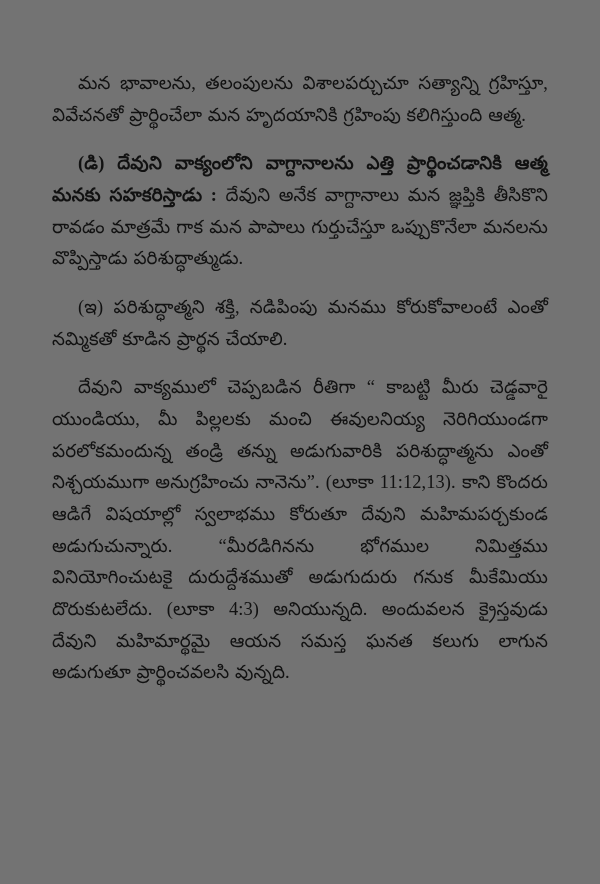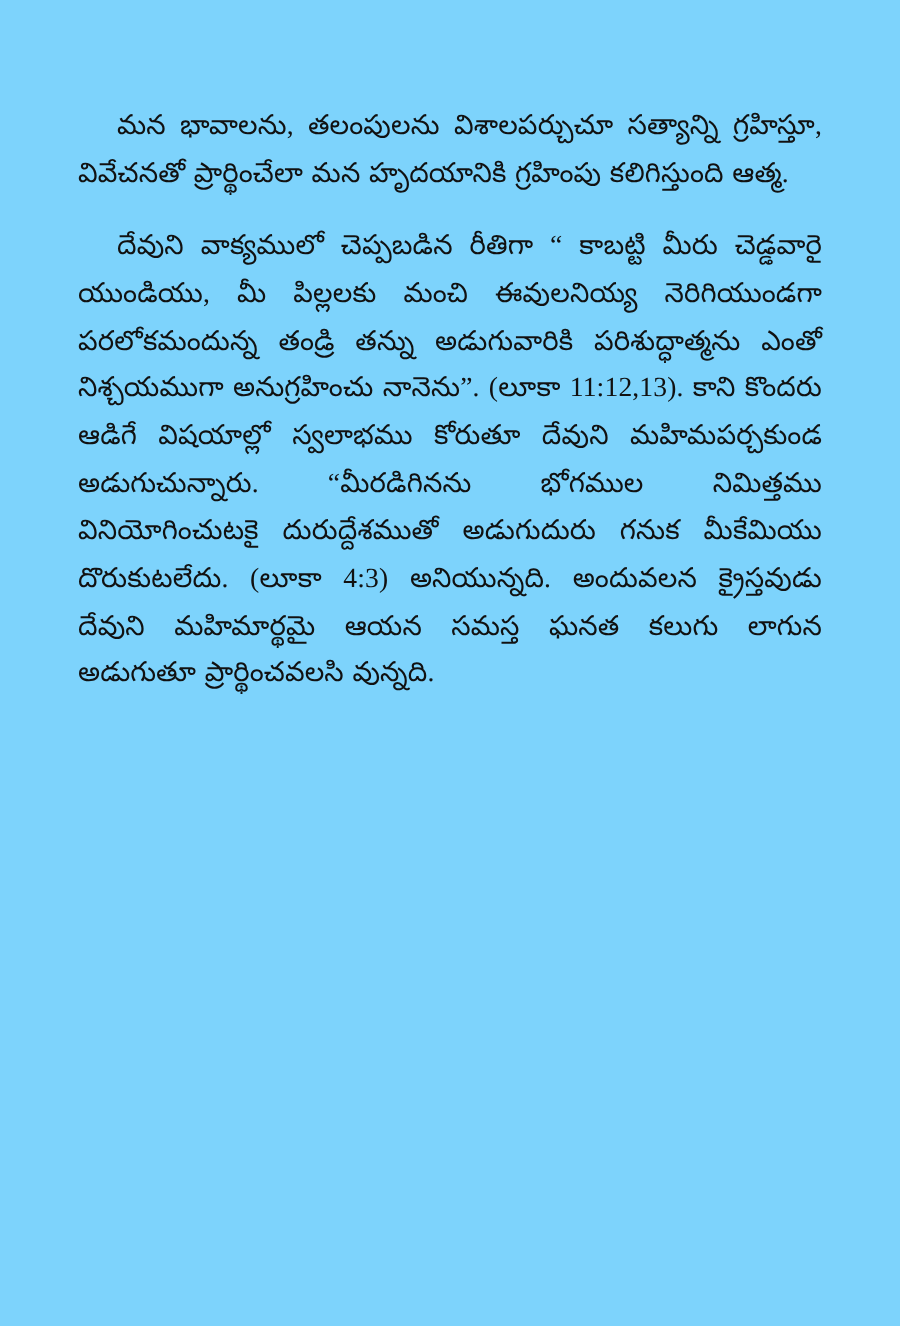--- a/index.html
+++ b/index.html
@@ -13,21 +13,21 @@
     font-family: "Liberation Serif", "DejaVu Serif", serif;
     color: #0a0a0a;
     overflow: hidden;
   }
   .page {
     position: relative;
     width: 600px;
     height: 884px;
     box-sizing: border-box;
     padding: 68px 52px 40px 52px;
-    background: #7dd3fc;
+    background: #737373;
     font-family: Liberation Serif, serif;
   }
   .body-text {
     font-size: 18.4px;
     line-height: 1.72;
     text-align: justify;
     text-justify: inter-word;
     word-spacing: 1px;
     letter-spacing: 0.1px;
     color: #111111;
@@ -49,18 +49,20 @@
 </style>
 </head>
 <body>
 
 <div class="page">
   <div class="body-text">
 
     <p class="para indent">మన భావాలను, తలంపులను విశాలపర్చుచూ సత్యాన్ని గ్రహిస్తూ, వివేచనతో ప్రార్థించేలా మన హృదయానికి గ్రహింపు కలిగిస్తుంది ఆత్మ.</p>
 
 
+    <p class="heading-para"><span class="heading-run">(డి) దేవుని వాక్యంలోని వాగ్దానాలను ఎత్తి ప్రార్థించడానికి ఆత్మ మనకు సహకరిస్తాడు :</span><span> దేవుని అనేక వాగ్దానాలు మన జ్ఞప్తికి తీసికొని రావడం మాత్రమే గాక మన పాపాలు గుర్తుచేస్తూ ఒప్పుకొనేలా మనలను వొప్పిస్తాడు పరిశుద్ధాత్ముడు.</span></p>
 
+    <p class="para indent">(ఇ) పరిశుద్ధాత్మని శక్తి, నడిపింపు మనము కోరుకోవాలంటే ఎంతో నమ్మికతో కూడిన ప్రార్థన చేయాలి.</p>
 
     <p class="para indent">దేవుని వాక్యములో చెప్పబడిన రీతిగా “ కాబట్టి మీరు చెడ్డవారై యుండియు, మీ పిల్లలకు మంచి ఈవులనియ్య నెరిగియుండగా పరలోకమందున్న తండ్రి తన్ను అడుగువారికి పరిశుద్ధాత్మను ఎంతో నిశ్చయముగా అనుగ్రహించు నానెను”. (లూకా 11:12,13). కాని కొందరు ఆడిగే విషయాల్లో స్వలాభము కోరుతూ దేవుని మహిమపర్చకుండ అడుగుచున్నారు. “మీరడిగినను భోగముల నిమిత్తము వినియోగించుటకై దురుద్దేశముతో అడుగుదురు గనుక మీకేమియు దొరుకుటలేదు. (లూకా 4:3) అనియున్నది. అందువలన క్రైస్తవుడు దేవుని మహిమార్థమై ఆయన సమస్త ఘనత కలుగు లాగున అడుగుతూ ప్రార్థించవలసి వున్నది.</p>
 
   </div>
 </div>
 
 </body></html>

